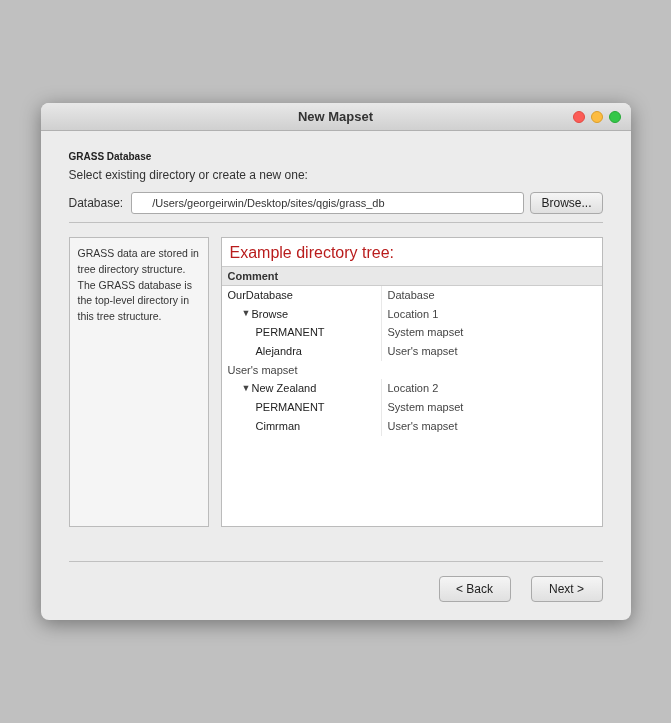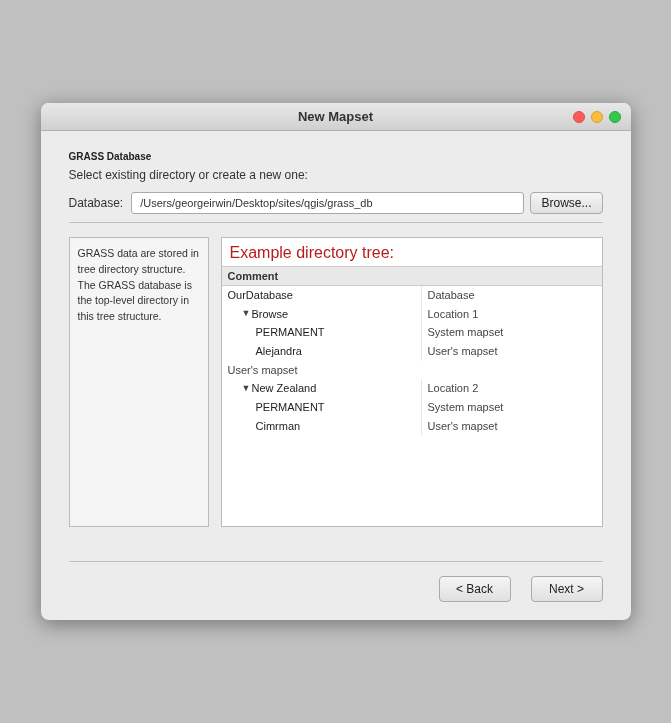--- a/index.html
+++ b/index.html
@@ -74,21 +74,21 @@
       margin-right: 8px;
       white-space: nowrap;
     }
     .db-input {
       flex: 1;
       height: 22px;
       border: 1px solid #aaa;
       border-radius: 3px;
       background: white;
       font-size: 11px;
-      padding: 0 8px;
+      padding: 0 20px;
       color: #333;
       outline: none;
     }
     .browse-btn {
       margin-left: 6px;
       height: 22px;
       padding: 0 10px;
       font-size: 12px;
       background: linear-gradient(to bottom, #f5f5f5, #e0e0e0);
       border: 1px solid #aaa;
@@ -147,21 +147,21 @@
     }
     .tree-body {
       font-size: 11px;
       color: #222;
     }
     .tree-row {
       display: flex;
       line-height: 1.7;
     }
     .tree-cell-name {
-      width: 200px;
+      width: 160px;
       padding: 0 4px;
       border-right: 1px solid #e8e8e8;
       display: flex;
       align-items: center;
       white-space: nowrap;
     }
     .tree-cell-comment {
       padding: 0 6px;
       color: #444;
     }

